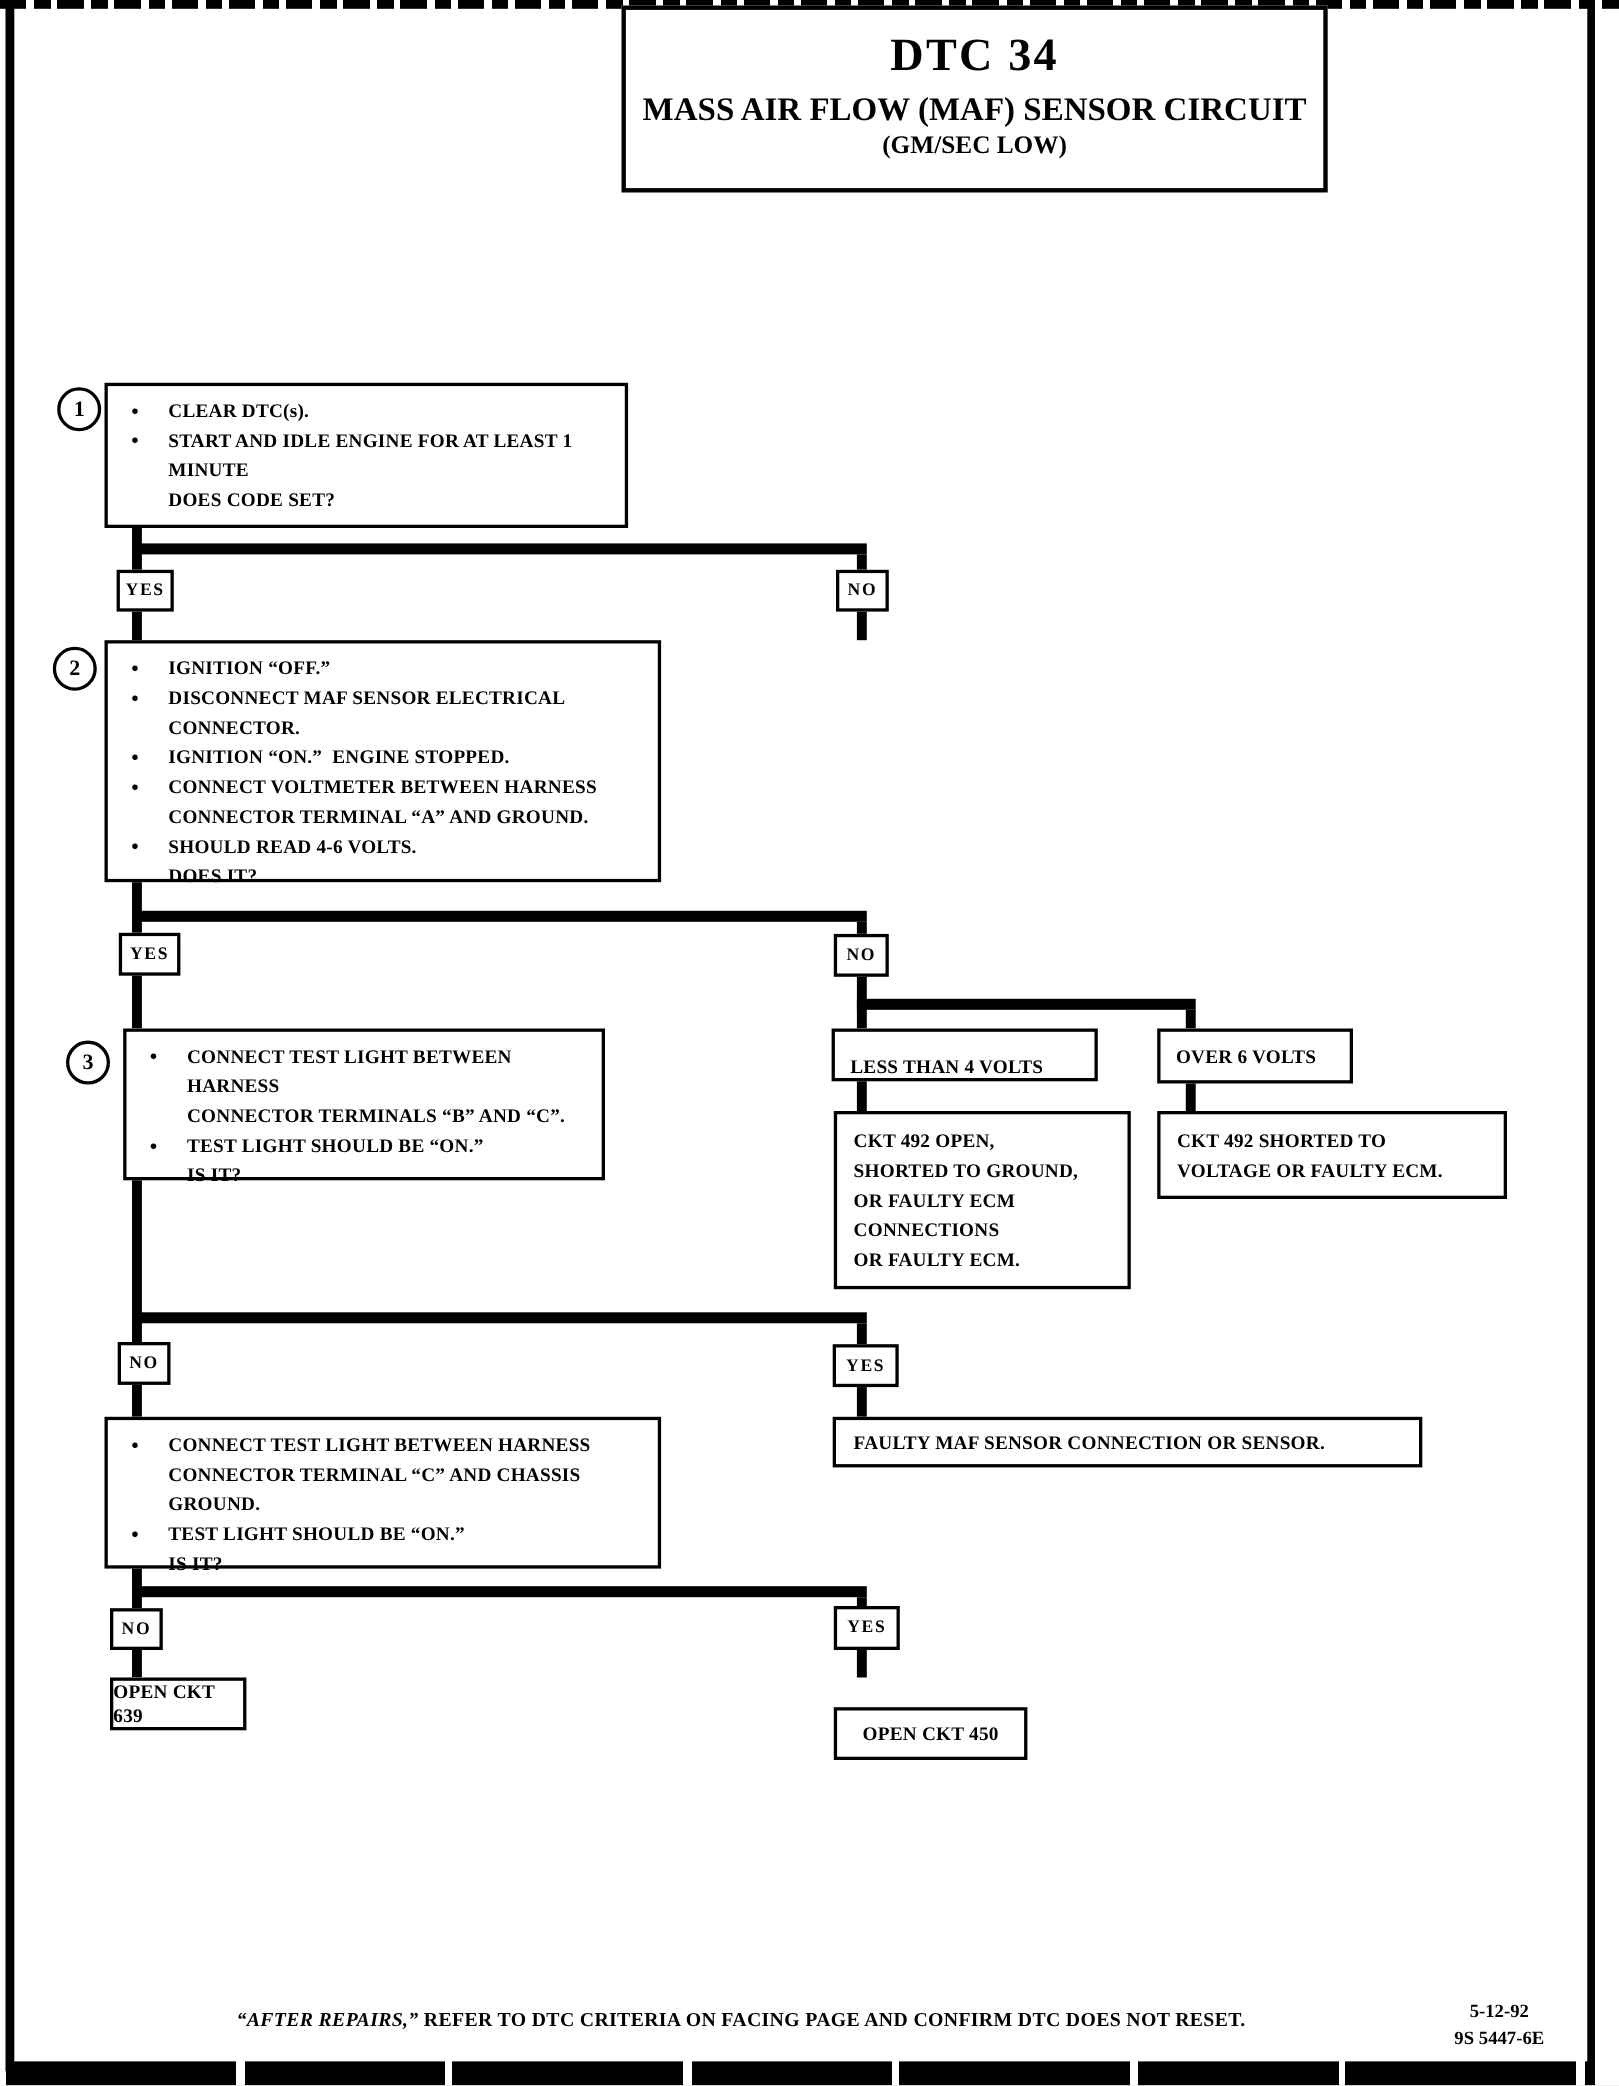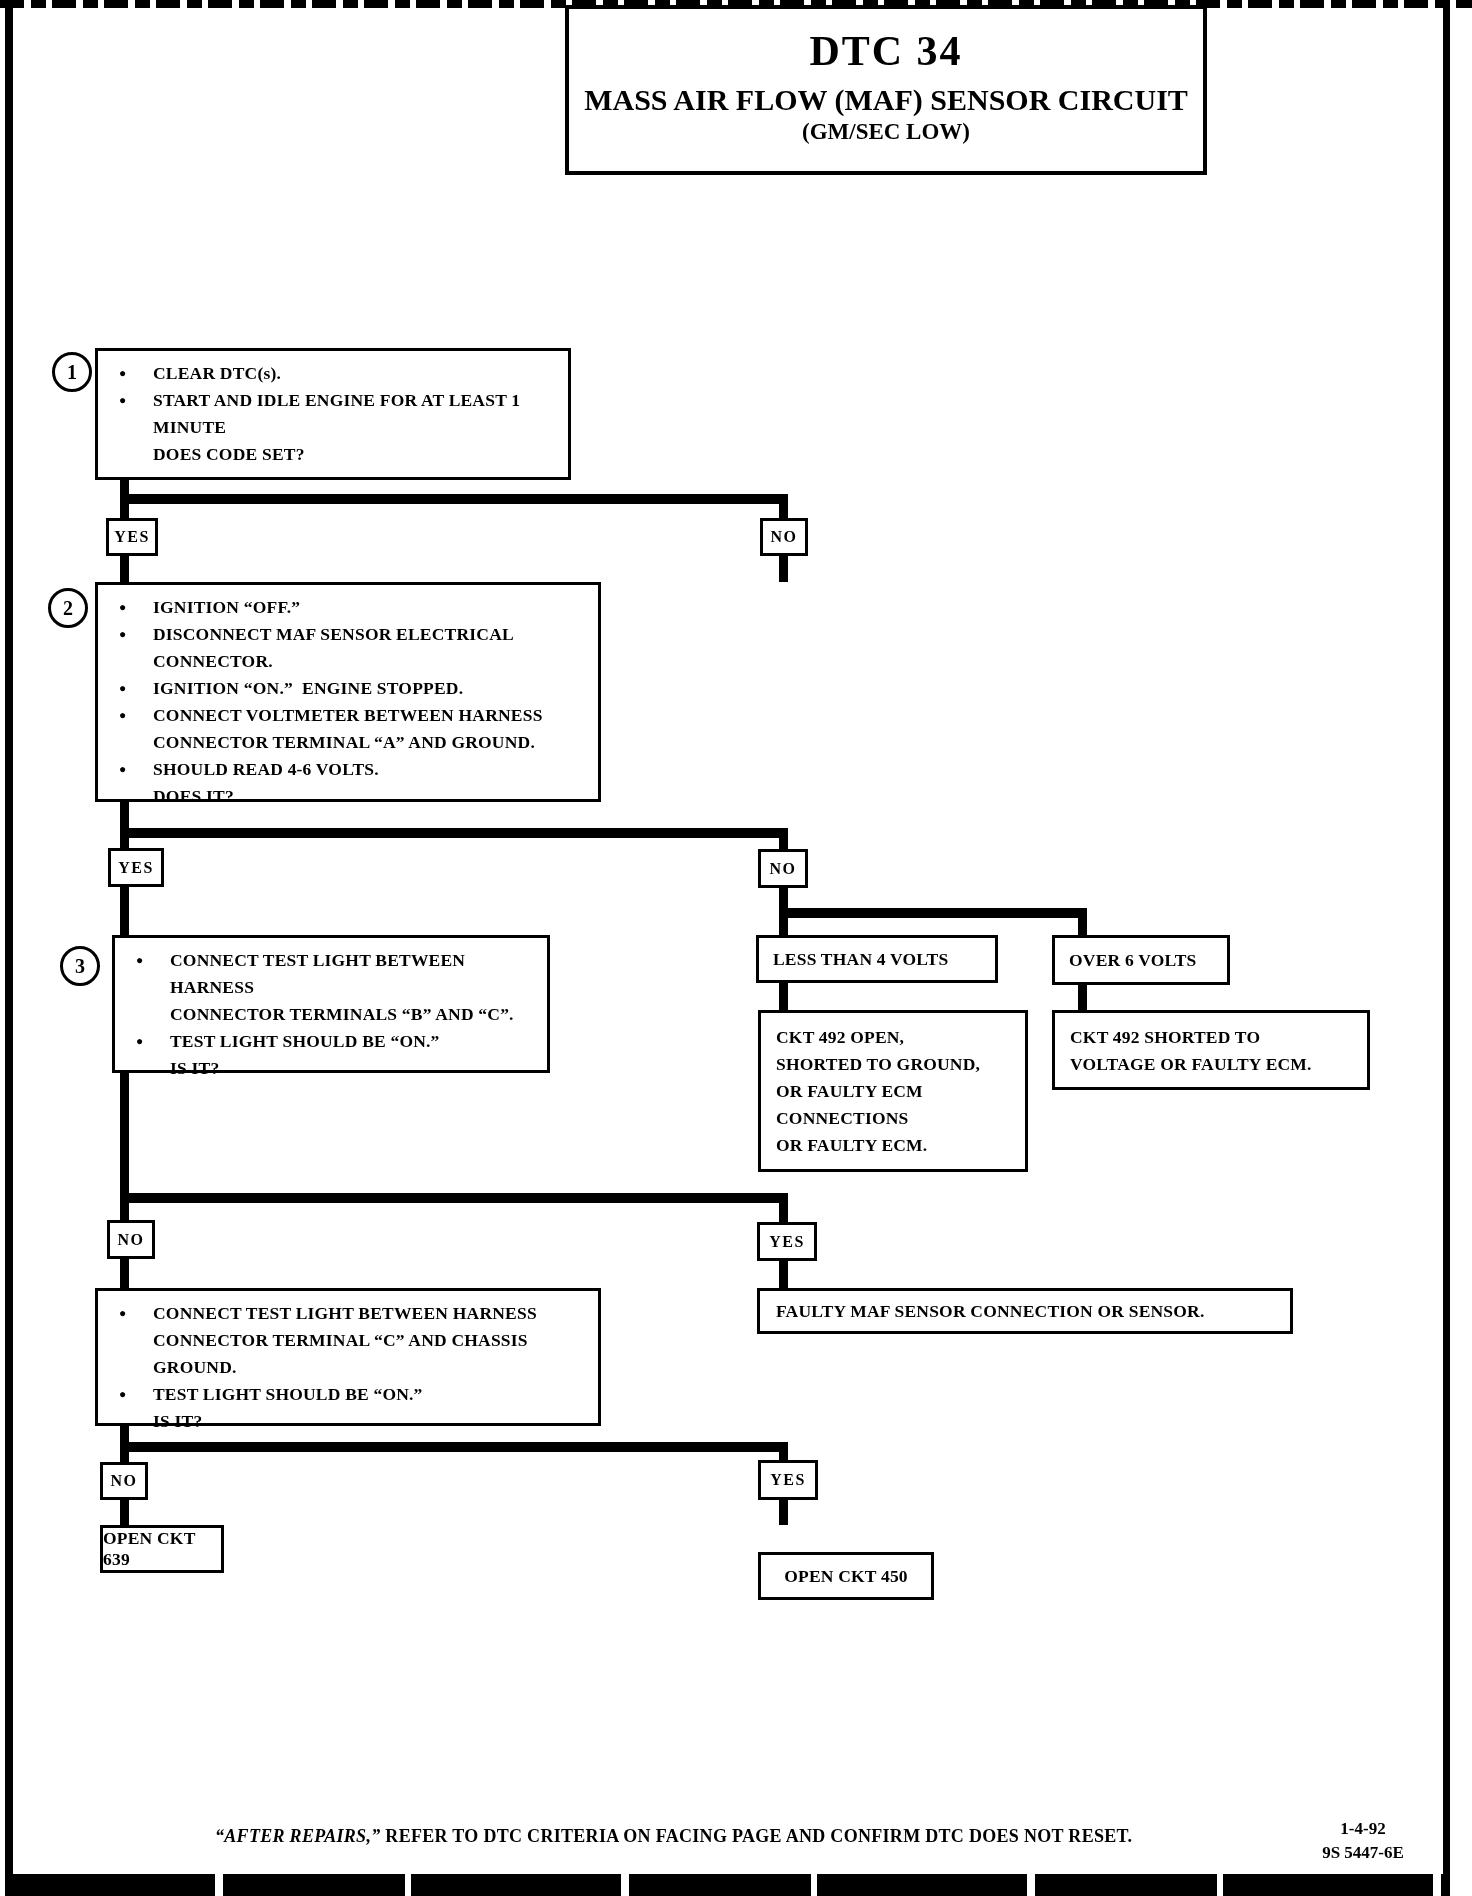--- a/index.html
+++ b/index.html
@@ -162,21 +162,21 @@
       <div class="brow">
           <span class="bullet">●</span>
           <span class="btext">TEST LIGHT SHOULD BE “ON.”</span>
         </div>
       <div class="brow cont">
           <span class="btext">IS IT?</span>
         </div>
     </div>
   </div>
 
-  <div class="fbox centerbox" style="left:756px;top:935px;width:242px;height:48px;padding-left:14px;">
+  <div class="fbox centerbox" style="left:756px;top:935px;width:242px;height:48px;padding-left:14px;align-items:flex-end;">
     <span>LESS THAN 4 VOLTS</span>
   </div>
   <div class="fbox centerbox" style="left:1052px;top:935px;width:178px;height:50px;padding-left:14px;">
     <span>OVER 6 VOLTS</span>
   </div>
 
   <div class="conn" style="left:779px;top:983px;width:9px;height:27px;"></div>
   <div class="conn" style="left:1078px;top:985px;width:9px;height:25px;"></div>
 
   <div class="fbox padbox" style="left:758px;top:1010px;width:270px;height:162px;">
@@ -244,17 +244,17 @@
 
   <div class="fbox centerbox cc" style="left:100px;top:1525px;width:124px;height:48px;">
     <span>OPEN CKT 639</span>
   </div>
   <div class="fbox centerbox cc" style="left:758px;top:1525px;width:176px;height:48px;margin-top:27px;">
     <span>OPEN CKT 450</span>
   </div>
 
   <div class="footer-note"><span class="it">“AFTER REPAIRS,”</span><span> REFER TO DTC CRITERIA ON FACING PAGE AND CONFIRM DTC DOES NOT RESET.</span></div>
   <div class="doc-id">
-    <div>1-4-92</div>
+    <div>5-12-92</div>
     <div>9S 5447-6E</div>
   </div>
 
 </div>
 
 </body></html>

